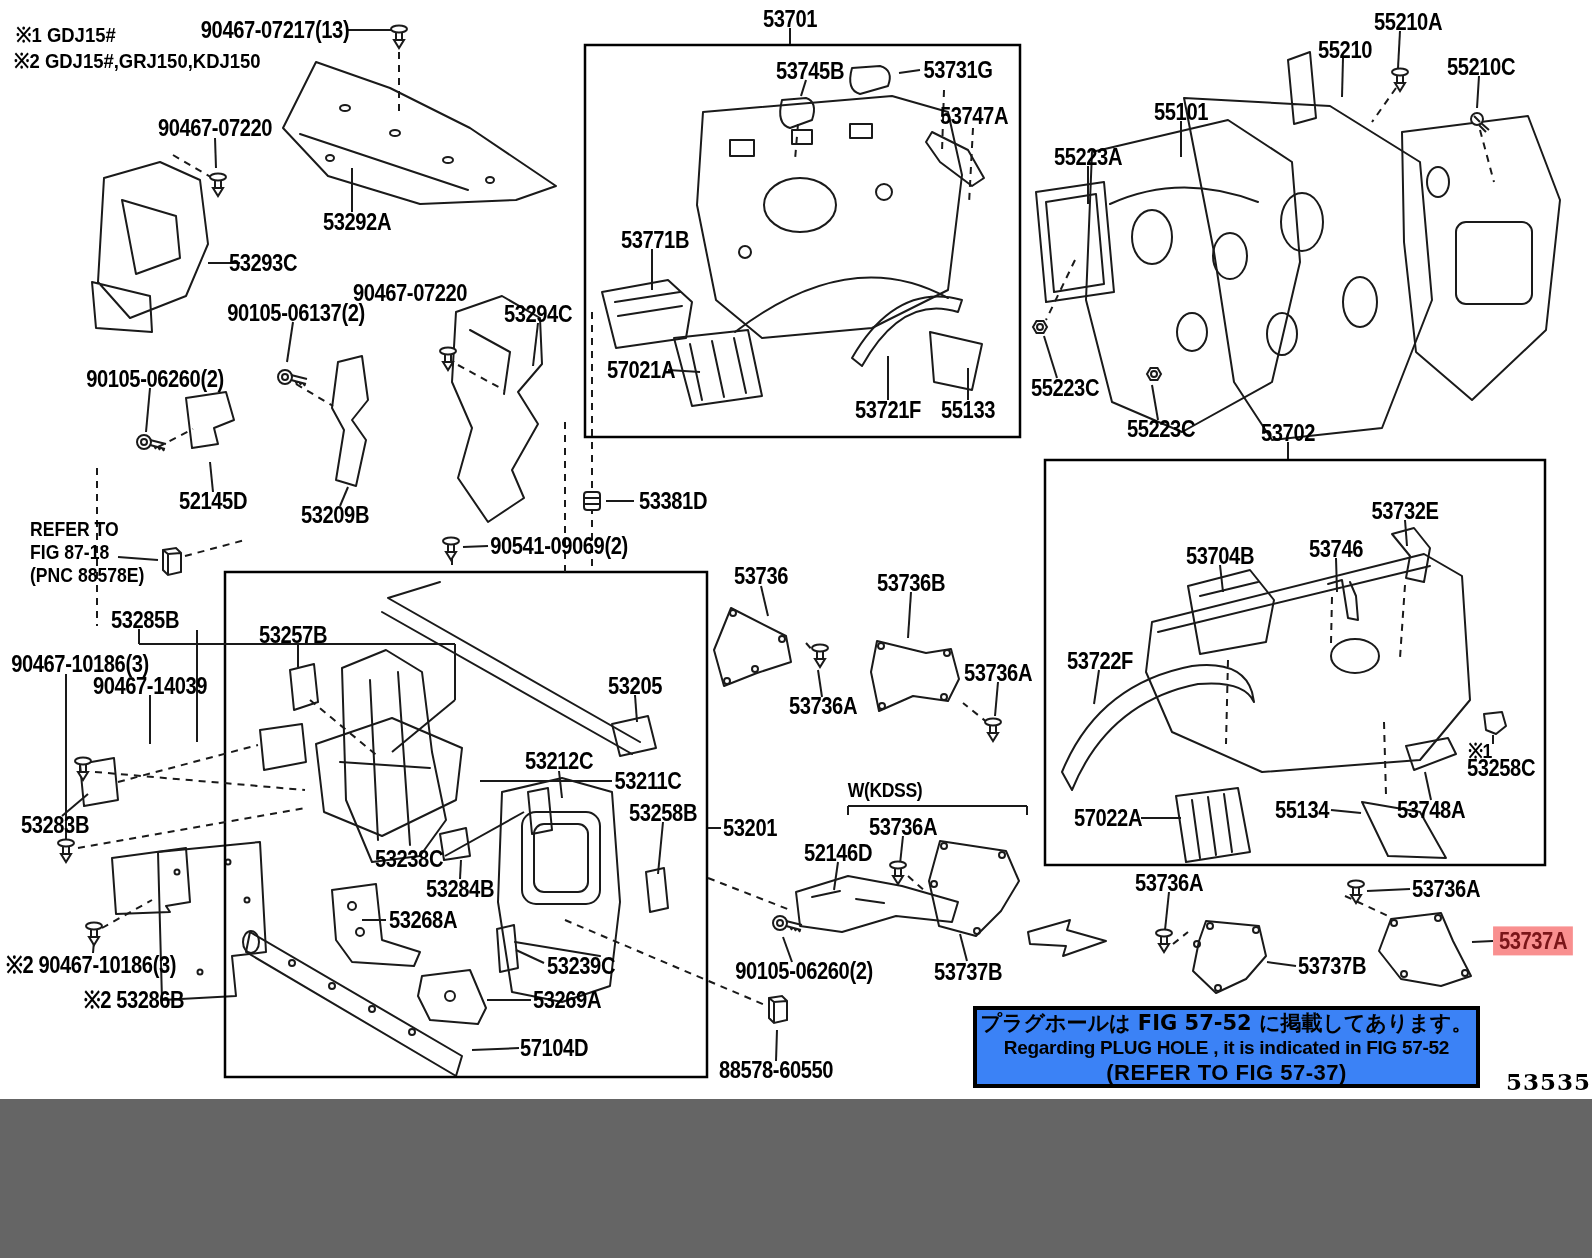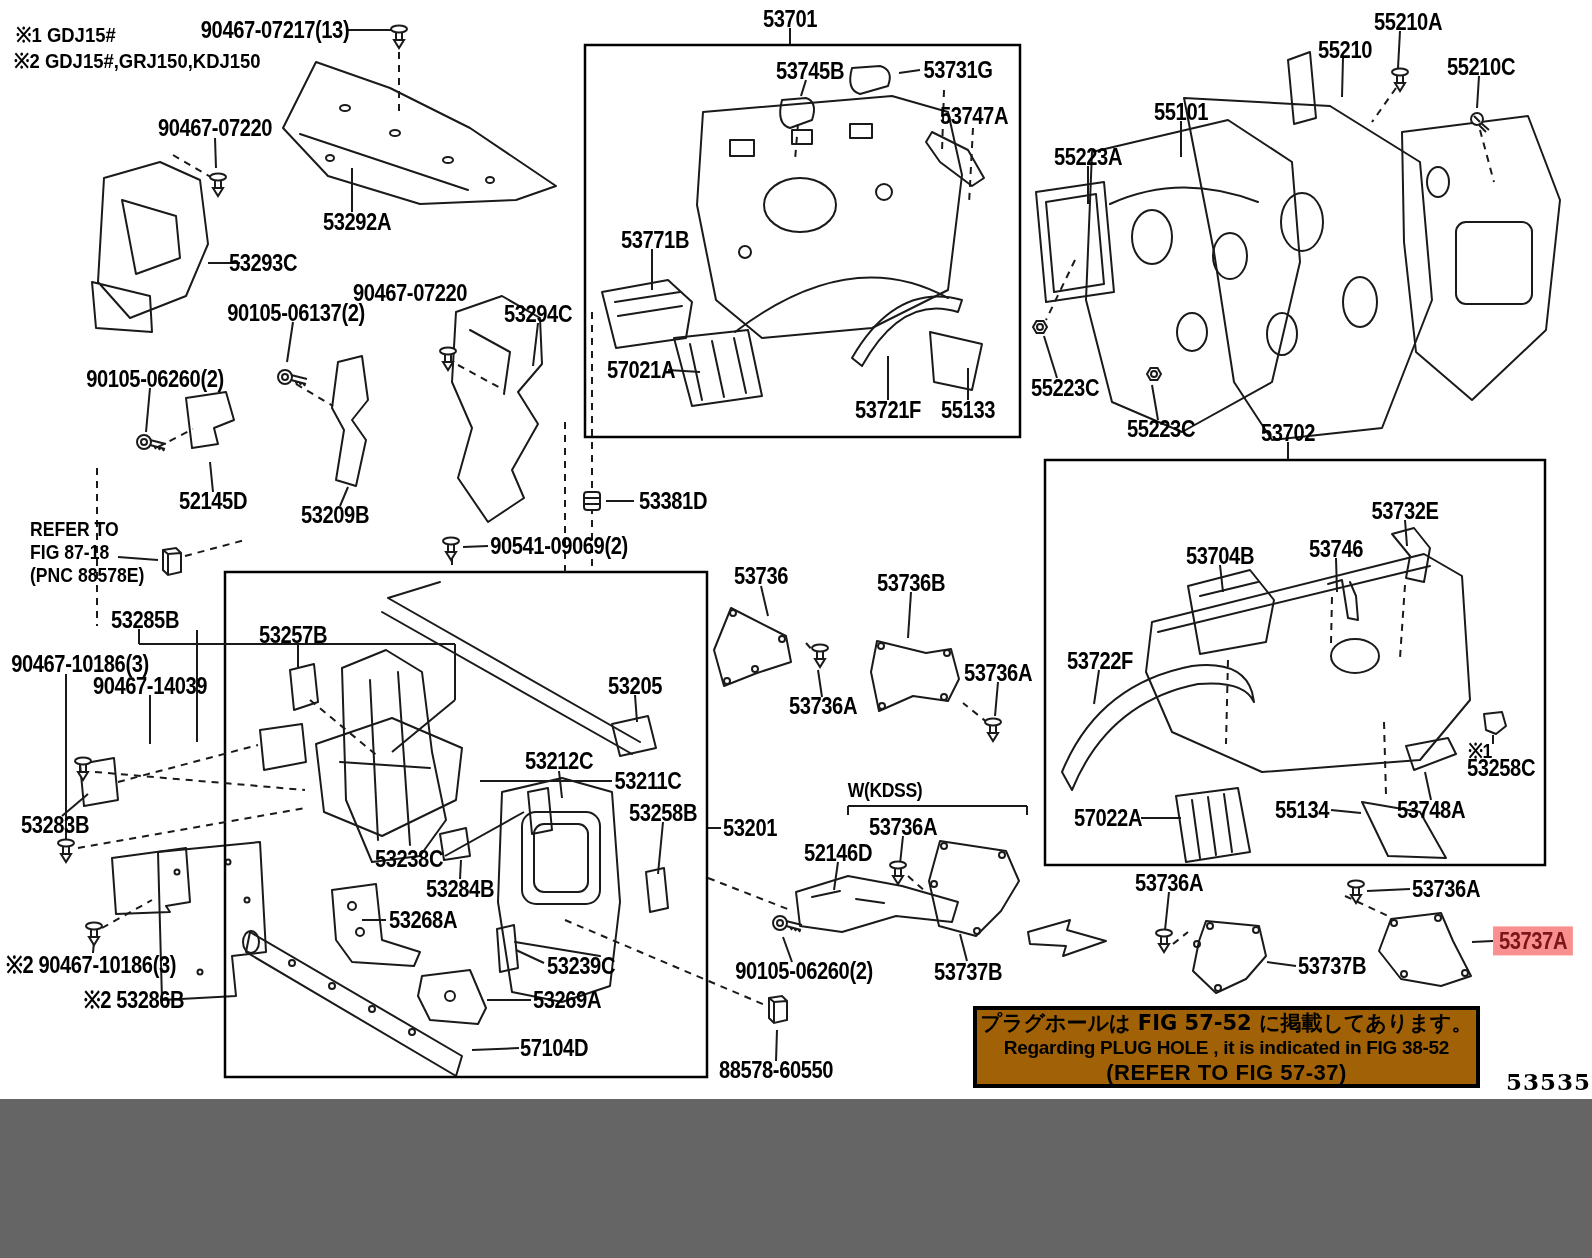--- a/index.html
+++ b/index.html
@@ -9,21 +9,21 @@
   .lbl{position:absolute;font:700 24px "Liberation Sans",sans-serif;letter-spacing:-0.5px;
        white-space:nowrap;color:#000;transform:translate(-50%,-50%) scaleX(.84);z-index:5;}
   .lbl.sm{font-size:21px;}
   .lbl.hl{background:var(--hl-bg,#f98f8f);color:var(--hl-fg,#7a1518);padding:2px 7px;line-height:1.05;}
   .note-line{position:absolute;font:700 21px "Liberation Sans",sans-serif;white-space:nowrap;
        transform:scaleX(.88);transform-origin:left top;z-index:5;}
   #refer-note{position:absolute;left:30px;top:518px;font:700 20px/23px "Liberation Sans",sans-serif;
        transform:scaleX(.88);transform-origin:left top;z-index:5;}
   #plug-note{position:absolute;left:973px;top:1006px;width:507px;height:82px;border:4px solid #000;
        box-sizing:border-box;display:flex;flex-direction:column;justify-content:center;align-items:center;
-       background:#a16207;z-index:6;}
+       background:#3b82f6;z-index:6;}
   #plug-note .jp{font:700 21px/26px "DejaVu Sans",sans-serif;letter-spacing:0;}
   #plug-note .en{font:700 19px/24px "Liberation Sans",sans-serif;letter-spacing:-0.3px;}
   #plug-note .ref{font:700 22px/25px "Liberation Sans",sans-serif;letter-spacing:0.5px;}
   #corner-code{position:absolute;left:1506px;top:1068px;font:700 23px "DejaVu Serif",serif;
        letter-spacing:1px;z-index:5;}
   #footer-bar{position:absolute;left:0;top:1099px;width:1592px;height:159px;background:#656565;z-index:7;}
 </style>
 </head>
 <body>
 
@@ -378,21 +378,21 @@
       <div class="lbl" style="left: 1100px; top: 661px;">53722F</div>
       <div class="lbl" style="left: 1108px; top: 818px;">57022A</div>
       <div class="lbl" style="left: 1302px; top: 810px;">55134</div>
       <div class="lbl" style="left: 1431px; top: 810px;">53748A</div>
       <div class="lbl sm" style="left: 1480px; top: 750px;">※1</div>
       <div class="lbl" style="left: 1501px; top: 768px;">53258C</div>
     </div>
 
   <div id="plug-note">
     <div class="jp">プラグホールは FIG 57-52 に掲載してあります。</div>
-    <div class="en">Regarding PLUG HOLE , it is indicated in FIG 38-52</div>
+    <div class="en">Regarding PLUG HOLE , it is indicated in FIG 57-52</div>
     <div class="ref">(REFER TO FIG 57-37)</div>
   </div>
 
   <div id="corner-code">535359A</div>
 
   <div id="footer-bar">
     
   </div>
 
 </div>

